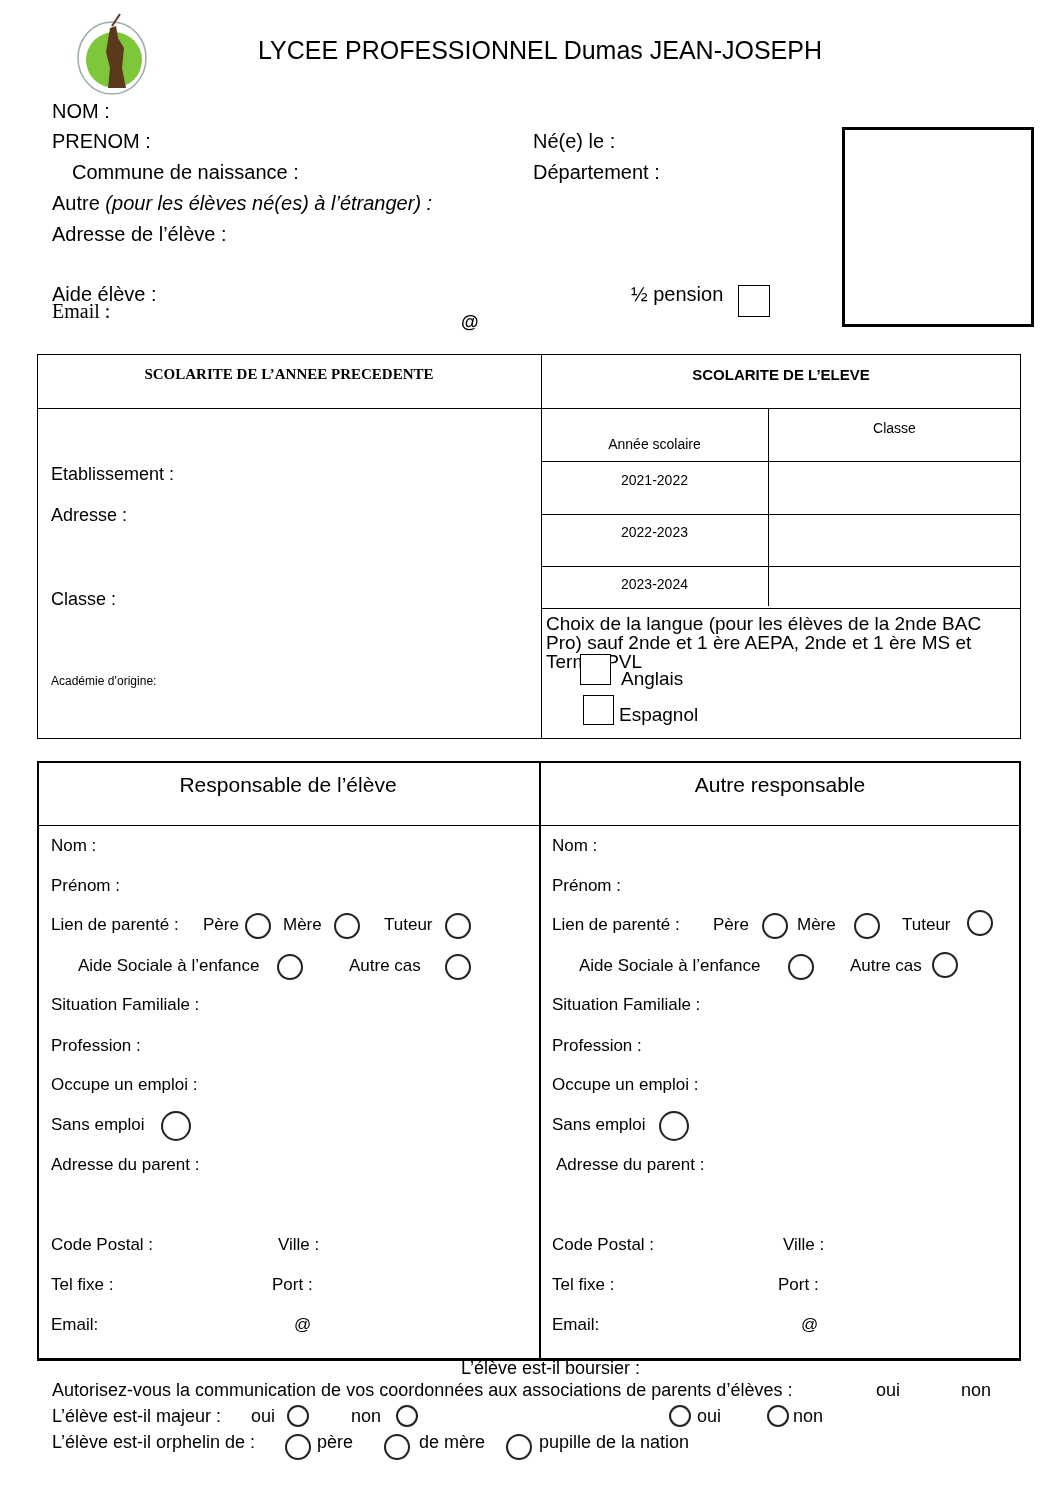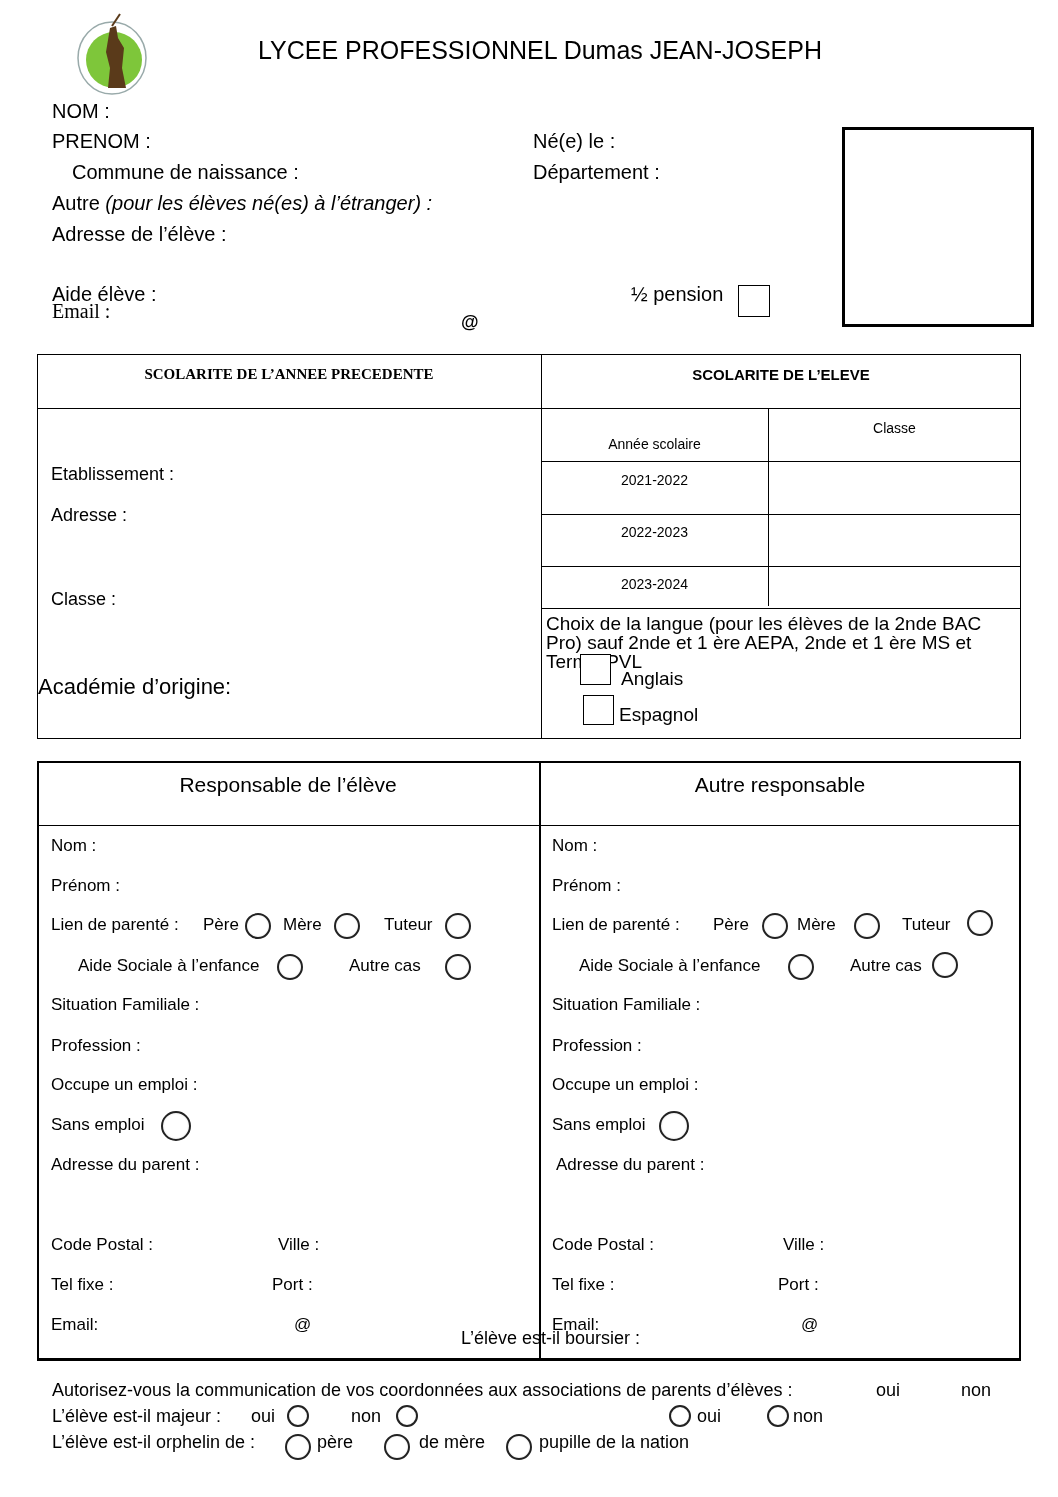--- a/index.html
+++ b/index.html
@@ -51,21 +51,21 @@
 
 <div class="box" style="left:37px;top:354px;width:984px;height:385px;border-width:1.5px;"></div>
 <div class="vline" style="left:541px;top:354px;height:385px;"></div>
 <div class="hline" style="left:37px;top:408px;width:984px;"></div>
 <div class="abs sec-head center" style="left:37px;top:366px;width:504px;font-family:Liberation Serif, serif;">SCOLARITE DE L’ANNEE PRECEDENTE</div>
 <div class="abs sec-head center" style="left:541px;top:366px;width:480px;">SCOLARITE DE L’ELEVE</div>
 
 <div class="abs lbl" style="left:51px;top:420px;font-size:18px;margin-top:44px;">Etablissement :</div>
 <div class="abs lbl" style="left:51px;top:505px;font-size:18px;">Adresse :</div>
 <div class="abs lbl" style="left:51px;top:589px;font-size:18px;">Classe :</div>
-<div class="abs lbl" style="left:38px;top:674px;font-size:22px;">Académie d’origine:</div>
+<div class="abs lbl" style="left:51px;top:674px;font-size:12px;">Académie d’origine:</div>
 
 <div class="vline" style="left:768px;top:408px;height:198px;"></div>
 <div class="hline" style="left:541px;top:461px;width:480px;"></div>
 <div class="hline" style="left:541px;top:514px;width:480px;"></div>
 <div class="hline" style="left:541px;top:566px;width:480px;"></div>
 <div class="hline" style="left:541px;top:608px;width:480px;"></div>
 <div class="abs small center" style="left:541px;top:436px;width:227px;">Année scolaire</div>
 <div class="abs small center" style="left:768px;top:420px;width:253px;">Classe</div>
 <div class="abs small center" style="left:541px;top:472px;width:227px;">2021-2022</div>
 <div class="abs small center" style="left:541px;top:524px;width:227px;">2022-2023</div>
@@ -136,21 +136,21 @@
 
 <div class="abs bottom" style="left:52px;top:1380px;">Autorisez-vous la communication de vos coordonnées aux associations de parents d’élèves :</div>
 <div class="abs bottom" style="left:876px;top:1380px;">oui</div>
 <div class="abs bottom" style="left:961px;top:1380px;">non</div>
 
 <div class="abs bottom" style="left:52px;top:1406px;">L’élève est-il majeur :</div>
 <div class="abs bottom" style="left:251px;top:1406px;">oui</div>
 <div class="radio sm" style="left:287px;top:1405px;"></div>
 <div class="abs bottom" style="left:351px;top:1406px;">non</div>
 <div class="radio sm" style="left:396px;top:1405px;"></div>
-<div class="abs bottom" style="left:461px;top:1328px;text-align:center;">L’élève est-il boursier :</div>
+<div class="abs bottom" style="left:461px;top:1358px;text-align:center;">L’élève est-il boursier :</div>
 <div class="radio sm" style="left:669px;top:1405px;"></div>
 <div class="abs bottom" style="left:697px;top:1406px;">oui</div>
 <div class="radio sm" style="left:767px;top:1405px;"></div>
 <div class="abs bottom" style="left:793px;top:1406px;">non</div>
 
 <div class="abs bottom" style="left:52px;top:1432px;">L’élève est-il orphelin de :</div>
 <div class="radio" style="left:285px;top:1434px;"></div>
 <div class="abs bottom" style="left:317px;top:1432px;">père</div>
 <div class="radio" style="left:384px;top:1434px;"></div>
 <div class="abs bottom" style="left:419px;top:1432px;">de mère</div>

